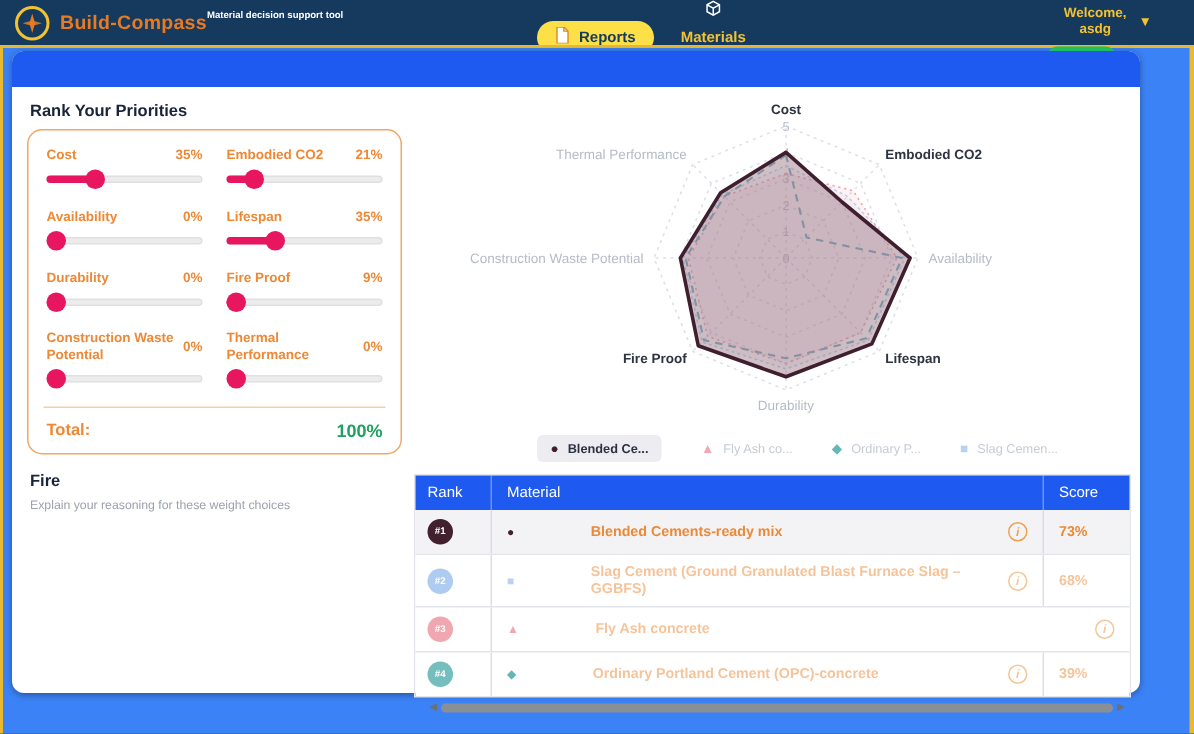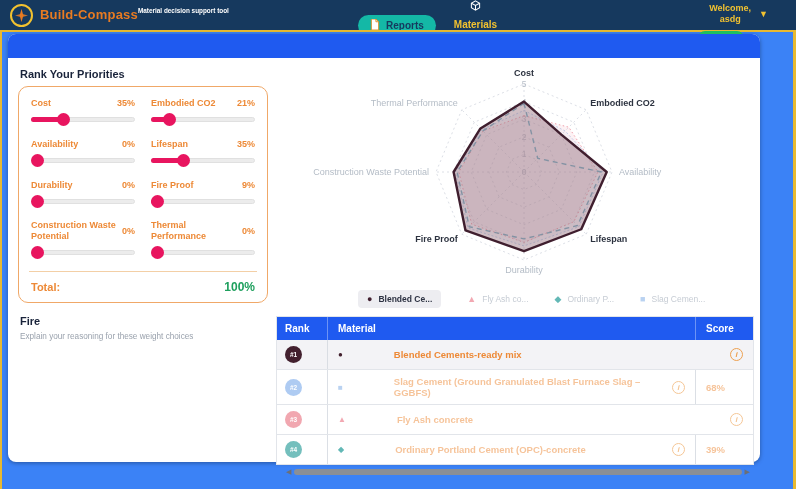--- a/index.html
+++ b/index.html
@@ -6,21 +6,21 @@
   html,body { width:796px; height:489px; overflow:hidden; font-family:"Liberation Sans",sans-serif; background:#16395e; }
 
   
   .header { height:30px; background:#16395e; display:flex; align-items:center; padding:0 10px; position:relative; }
   .brand { display:flex; align-items:center; gap:7px; }
   .logo { width:23px; height:23px; border-radius:50%; border:2px solid #f2c230; display:flex; align-items:center; justify-content:center; flex:none; }
   .brand-text { display:flex; flex-direction:row; line-height:1.05; }
   .brand-title { color:#e87b22; font-weight:bold; font-size:13px; letter-spacing:.2px; }
   .brand-sub { color:#ffffff; font-weight:bold; font-size:6.4px; }
   .nav { position:absolute; left:358px; display:flex; align-items:center; gap:18px; }
-  .btn-reports { background:#14b8a6; border:none; border-radius:13px; padding:4px 12px; display:flex; align-items:center; gap:6px; color:#16395e; font-weight:bold; font-size:10px; cursor:pointer;margin-top:20px; }
+  .btn-reports { background:#fde047; border:none; border-radius:13px; padding:4px 12px; display:flex; align-items:center; gap:6px; color:#16395e; font-weight:bold; font-size:10px; cursor:pointer;margin-top:20px; }
   .nav-materials { display:flex; align-items:center; gap:6px; color:#f2c230; font-weight:bold; font-size:10px; cursor:pointer;flex-direction:column; }
   .user { position:absolute; right:28px; top:3px; display:flex; align-items:center; gap:8px; color:#f2c230; font-size:9px; font-weight:bold; text-align:center; line-height:1.25; }
   .chev { color:#f2c230; font-size:9px; }
 
   
   .frame { height:459px; background:#3b82f6; border-top:2px solid #e8b931; border-left:2px solid #e8b931; border-right:3px solid #e8b931; position:relative; }
   .card { position:absolute; left:6px; top:2px; width:752px; height:428px; background:#ffffff; border-radius:8px; box-shadow:0 1px 4px rgba(0,0,0,.35); }
   .green-peek { position:absolute; top:-3px; right:16px; width:46px; height:14px; background:#1fbf5f; border-radius:7px; }
   .bluebar { position:absolute; top:0; left:0; right:0; height:24px; background:#1f5af0; border-radius:8px 8px 0 0; }
 
@@ -57,21 +57,21 @@
   .axis-bold { fill:#2d3340; font-weight:bold; }
   .axis-dim { fill:#b4bcc6; }
   .legend { display:flex; align-items:center; gap:26px; justify-content:flex-start; padding-left:82px; height:22px; }
   .legend-item { display:flex; align-items:center; gap:6px; font-size:8.5px; cursor:pointer; }
   .legend-item.active { background:#ededf1; border-radius:4px; padding:4px 9px; color:#2d3242; font-weight:bold; }
   .legend-item.inactive { color:#c6ccd4; }
   .lg-mark { font-size:9px; line-height:1; }
 
   
   .table { margin-top:6px; border:1px solid #e2e5ea; font-size:9.5px; }
-  .t-head { display:flex; background:#1f5af0; color:#ffffff; font-weight:bold; font-size:10px; }
+  .t-head { display:flex; background:#1f5af0; color:#ffffff; font-weight:normal; font-size:10px; }
   .t-row { display:flex; align-items:stretch; border-top:1px solid #e2e5ea; background:#ffffff; }
   .t-row.first { background:#f3f3f6; }
   .c-rank { width:50px; flex:none; padding:6px 8px; display:flex; align-items:center; }
   .c-mat { flex:1; padding:6px 10px; border-left:1px solid rgba(210,215,222,.8); display:flex; align-items:center; gap:7px; }
   .c-score { width:58px; flex:none; padding:6px 10px; border-left:1px solid rgba(210,215,222,.8); display:flex; align-items:center; }
   .t-head .c-mat, .t-head .c-score { border-left:1px solid rgba(255,255,255,.35); }
   .badge { width:17px; height:17px; border-radius:50%; color:#ffffff; font-size:6.5px; font-weight:bold; display:flex; align-items:center; justify-content:center; background:var(--bg); }
   .mark { font-size:8px; color:var(--c); flex:none; }
   .mat-text { color:#ed8936; font-weight:bold; flex:1;padding-left:44px; }
   .score-text { color:#ed8936; font-weight:bold; }
@@ -300,20 +300,23 @@
 
           <div class="t-row first" style="border-top:none;">
             <div class="c-rank">
                 <span class="badge" style="--bg: #42202e;">#1</span>
               </div>
             <div class="c-mat">
               <span class="mark" style="--c: #42202e;">●</span>
               <span class="mat-text">Blended Cements-ready mix</span>
               <span class="info-icon">i</span>
             </div>
+            <div class="c-score">
+                <span class="score-text">73%</span>
+              </div>
           </div>
 
           <div class="t-row faded">
             <div class="c-rank">
                 <span class="badge" style="--bg: #aecbf2;">#2</span>
               </div>
             <div class="c-mat">
               <span class="mark" style="--c: #b9d2f1;">■</span>
               <span class="mat-text">Slag Cement (Ground Granulated Blast Furnace Slag – GGBFS)</span>
               <span class="info-icon">i</span>

